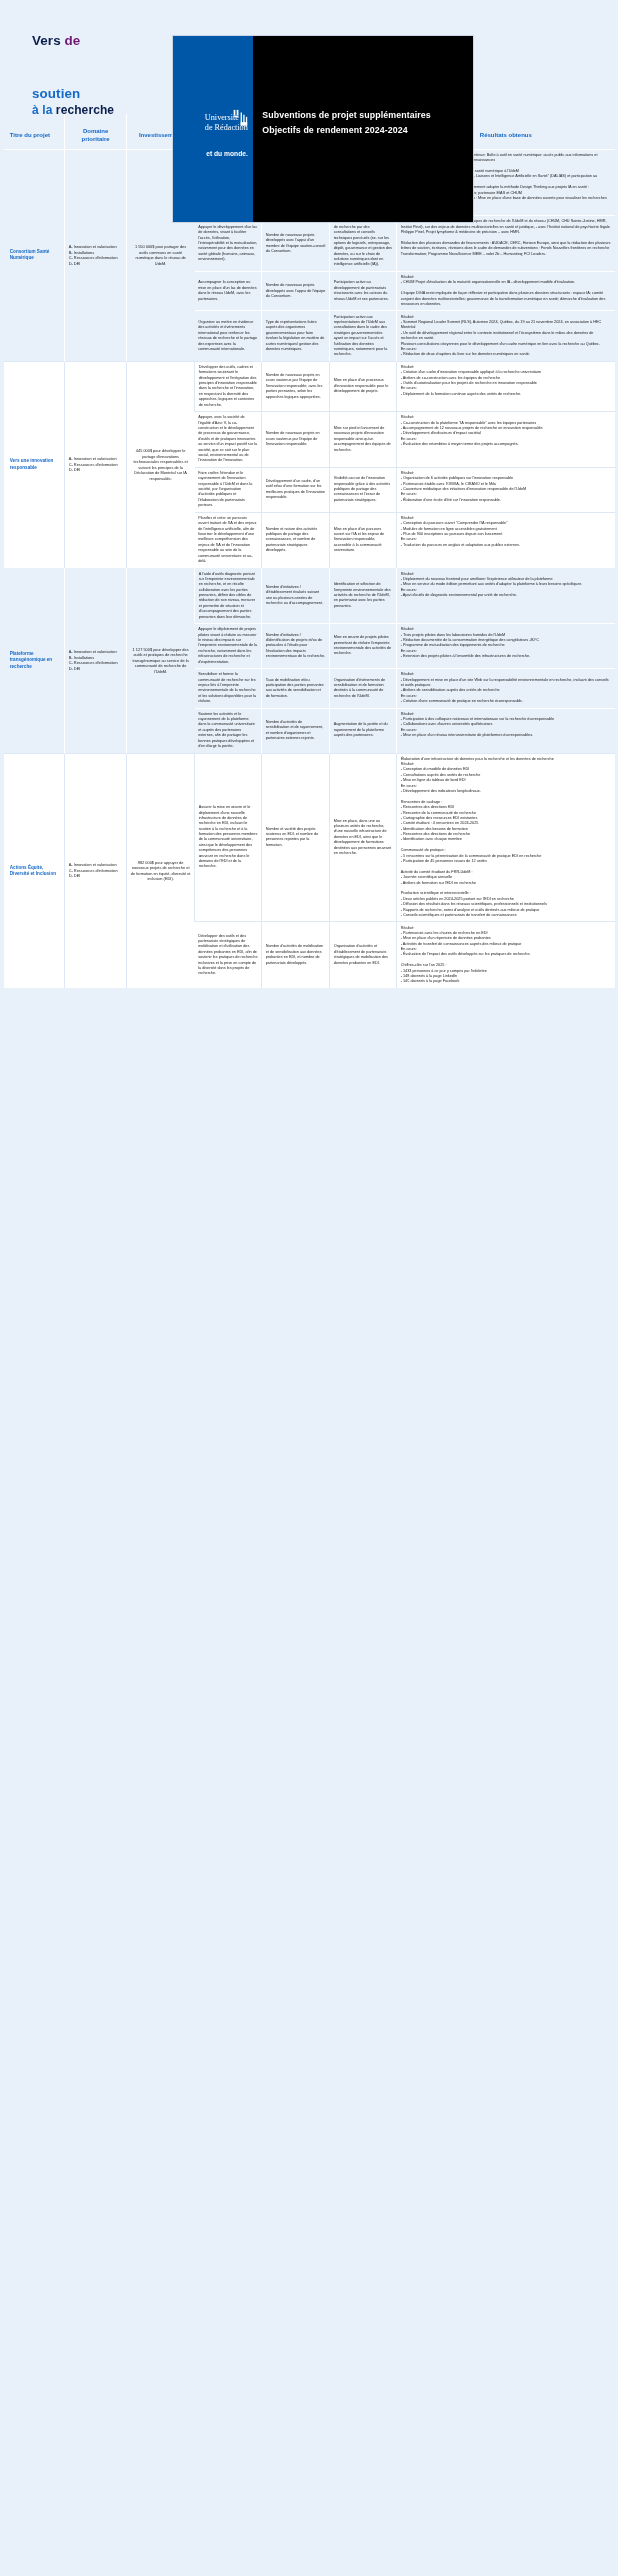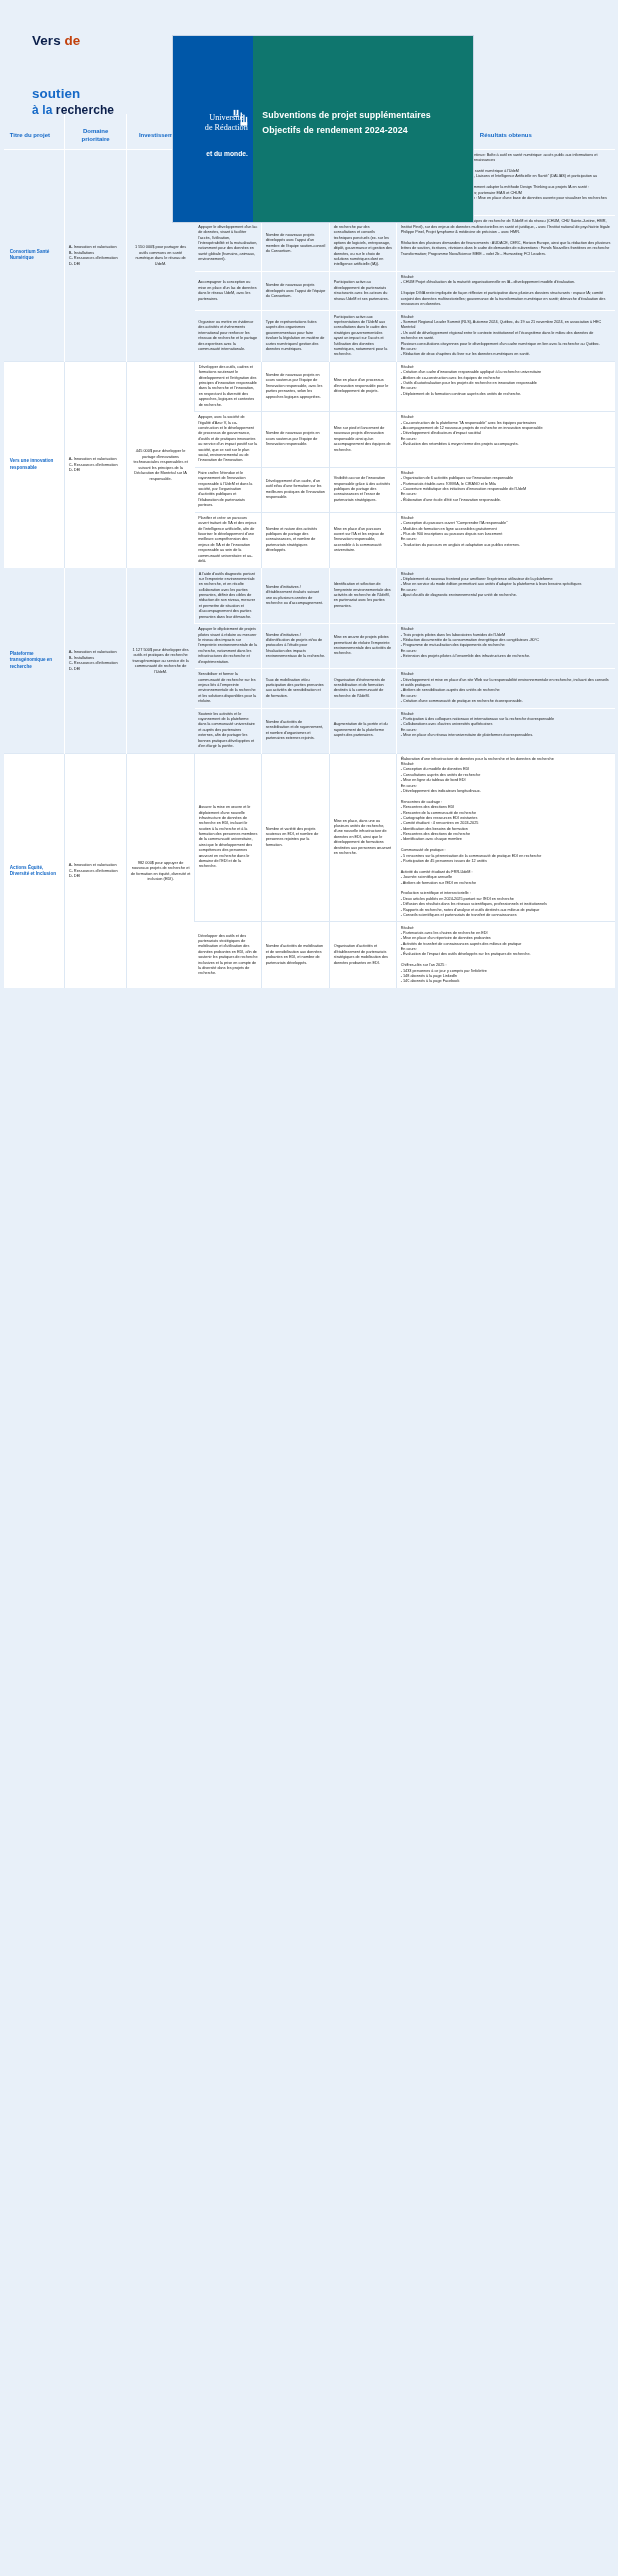--- a/index.html
+++ b/index.html
@@ -25,21 +25,21 @@
     top: 32px;
     width: 118px;
   }
   .brand-line {
     font-size: 13.4px;
     font-weight: bold;
     line-height: 1.3;
     color: #0b1f4b;
     letter-spacing: 0.1px;
   }
-  .brand-line .accent { color: #c2410c; }
+  .brand-line .accent { color: #701a75; }
   .brand-line.l2 { color: #1569c7; margin-top: 36px; }
   .brand-line.l3 { color: #1569c7; font-size: 12px; }
   .brand-line.l3 .dark { color: #0b1f4b; margin-top: 33px; }
 
   .logo-wrap {
     position: absolute;
     left: 172px;
     top: 35px;
     display: flex;
     width: 302px;
@@ -50,21 +50,21 @@
     width: 80px;
     background: #0057a8;
     color: #fff;
     position: relative;
     flex: 0 0 80px;
   }
   .udem-text {
     position: absolute;
     right: 5.2px;
     top: 77px;
-    text-align: center;
+    text-align: left;
     font-family: "Liberation Serif", serif;
     font-size: 8.2px;
     line-height: 1.25;
   }
   .udem-mark {
     position: absolute;
     right: 4.1px;
     top: 73px;
     width: 17.5px;
     height: 17.5px;
@@ -74,21 +74,21 @@
     right: 5.2px;
     top: 114px;
     font-size: 6.7px;
     font-weight: bold;
     color: #fff;
     text-align: right;
     font-family: "Liberation Sans", sans-serif;
   }
   .logo-title {
     flex: 1;
-    background: #0f766e;
+    background: #000000;
     color: #ffffff;
     padding: 72px 0 0 9.3px;
   }
   .logo-title .t {
     font-size: 8.8px;
     font-weight: bold;
     line-height: 1.65;
     letter-spacing: 0.1px;
   }
 

